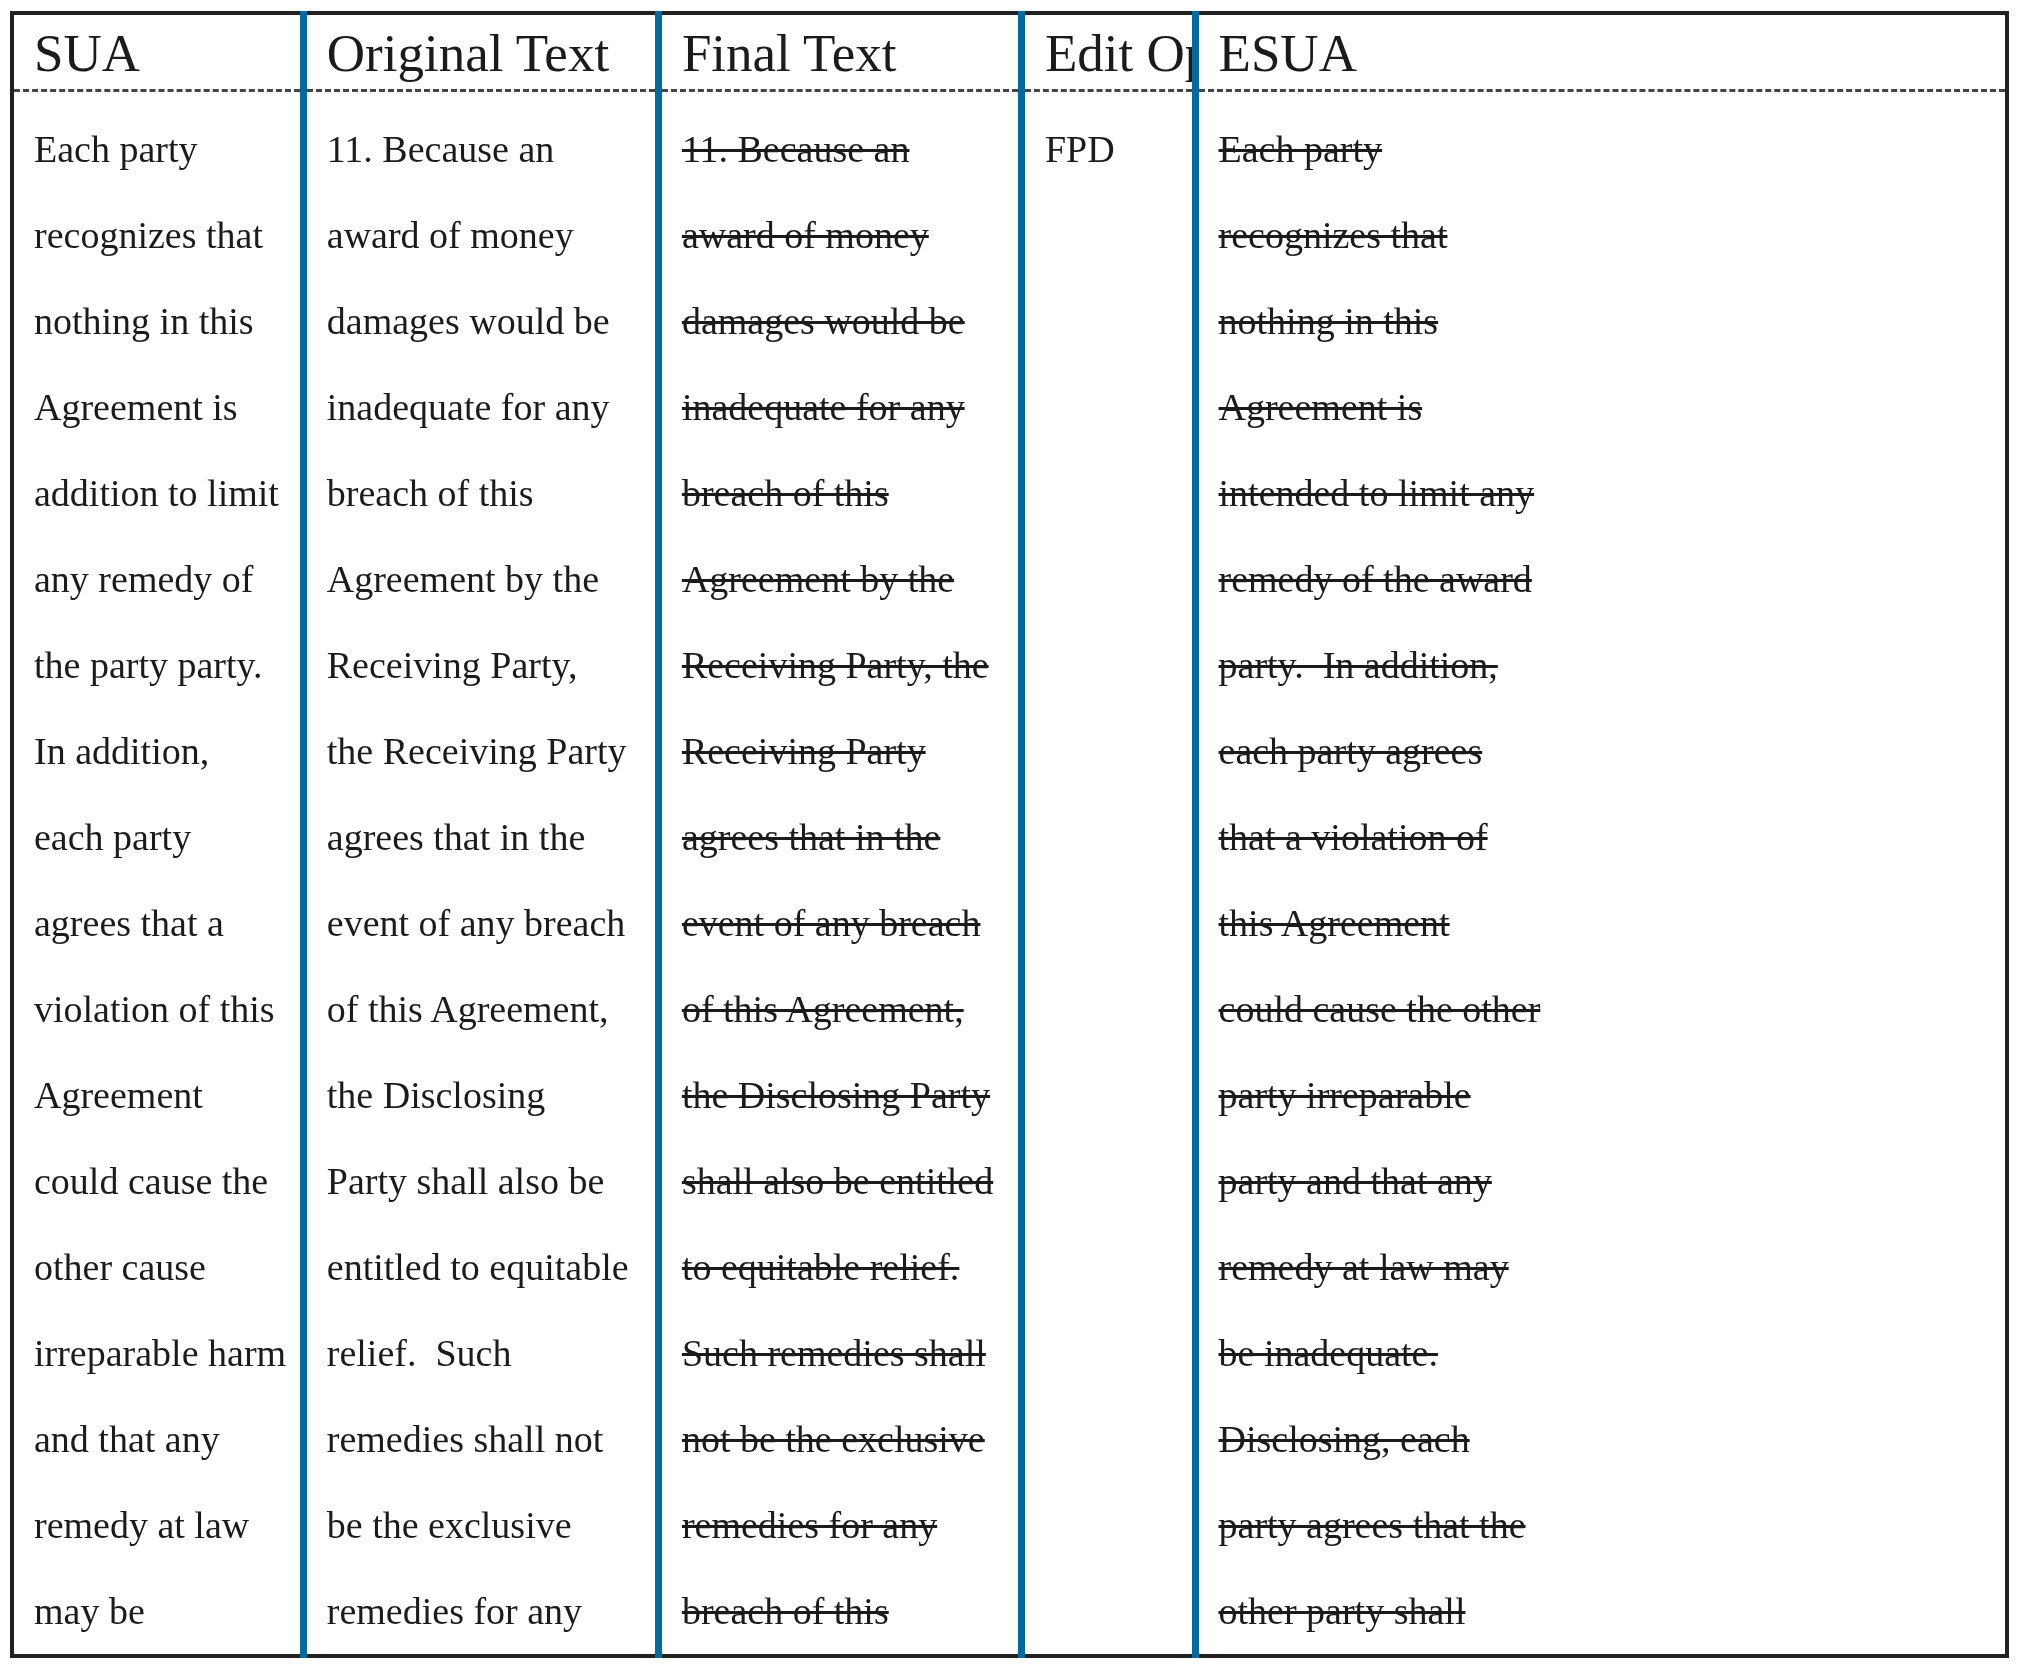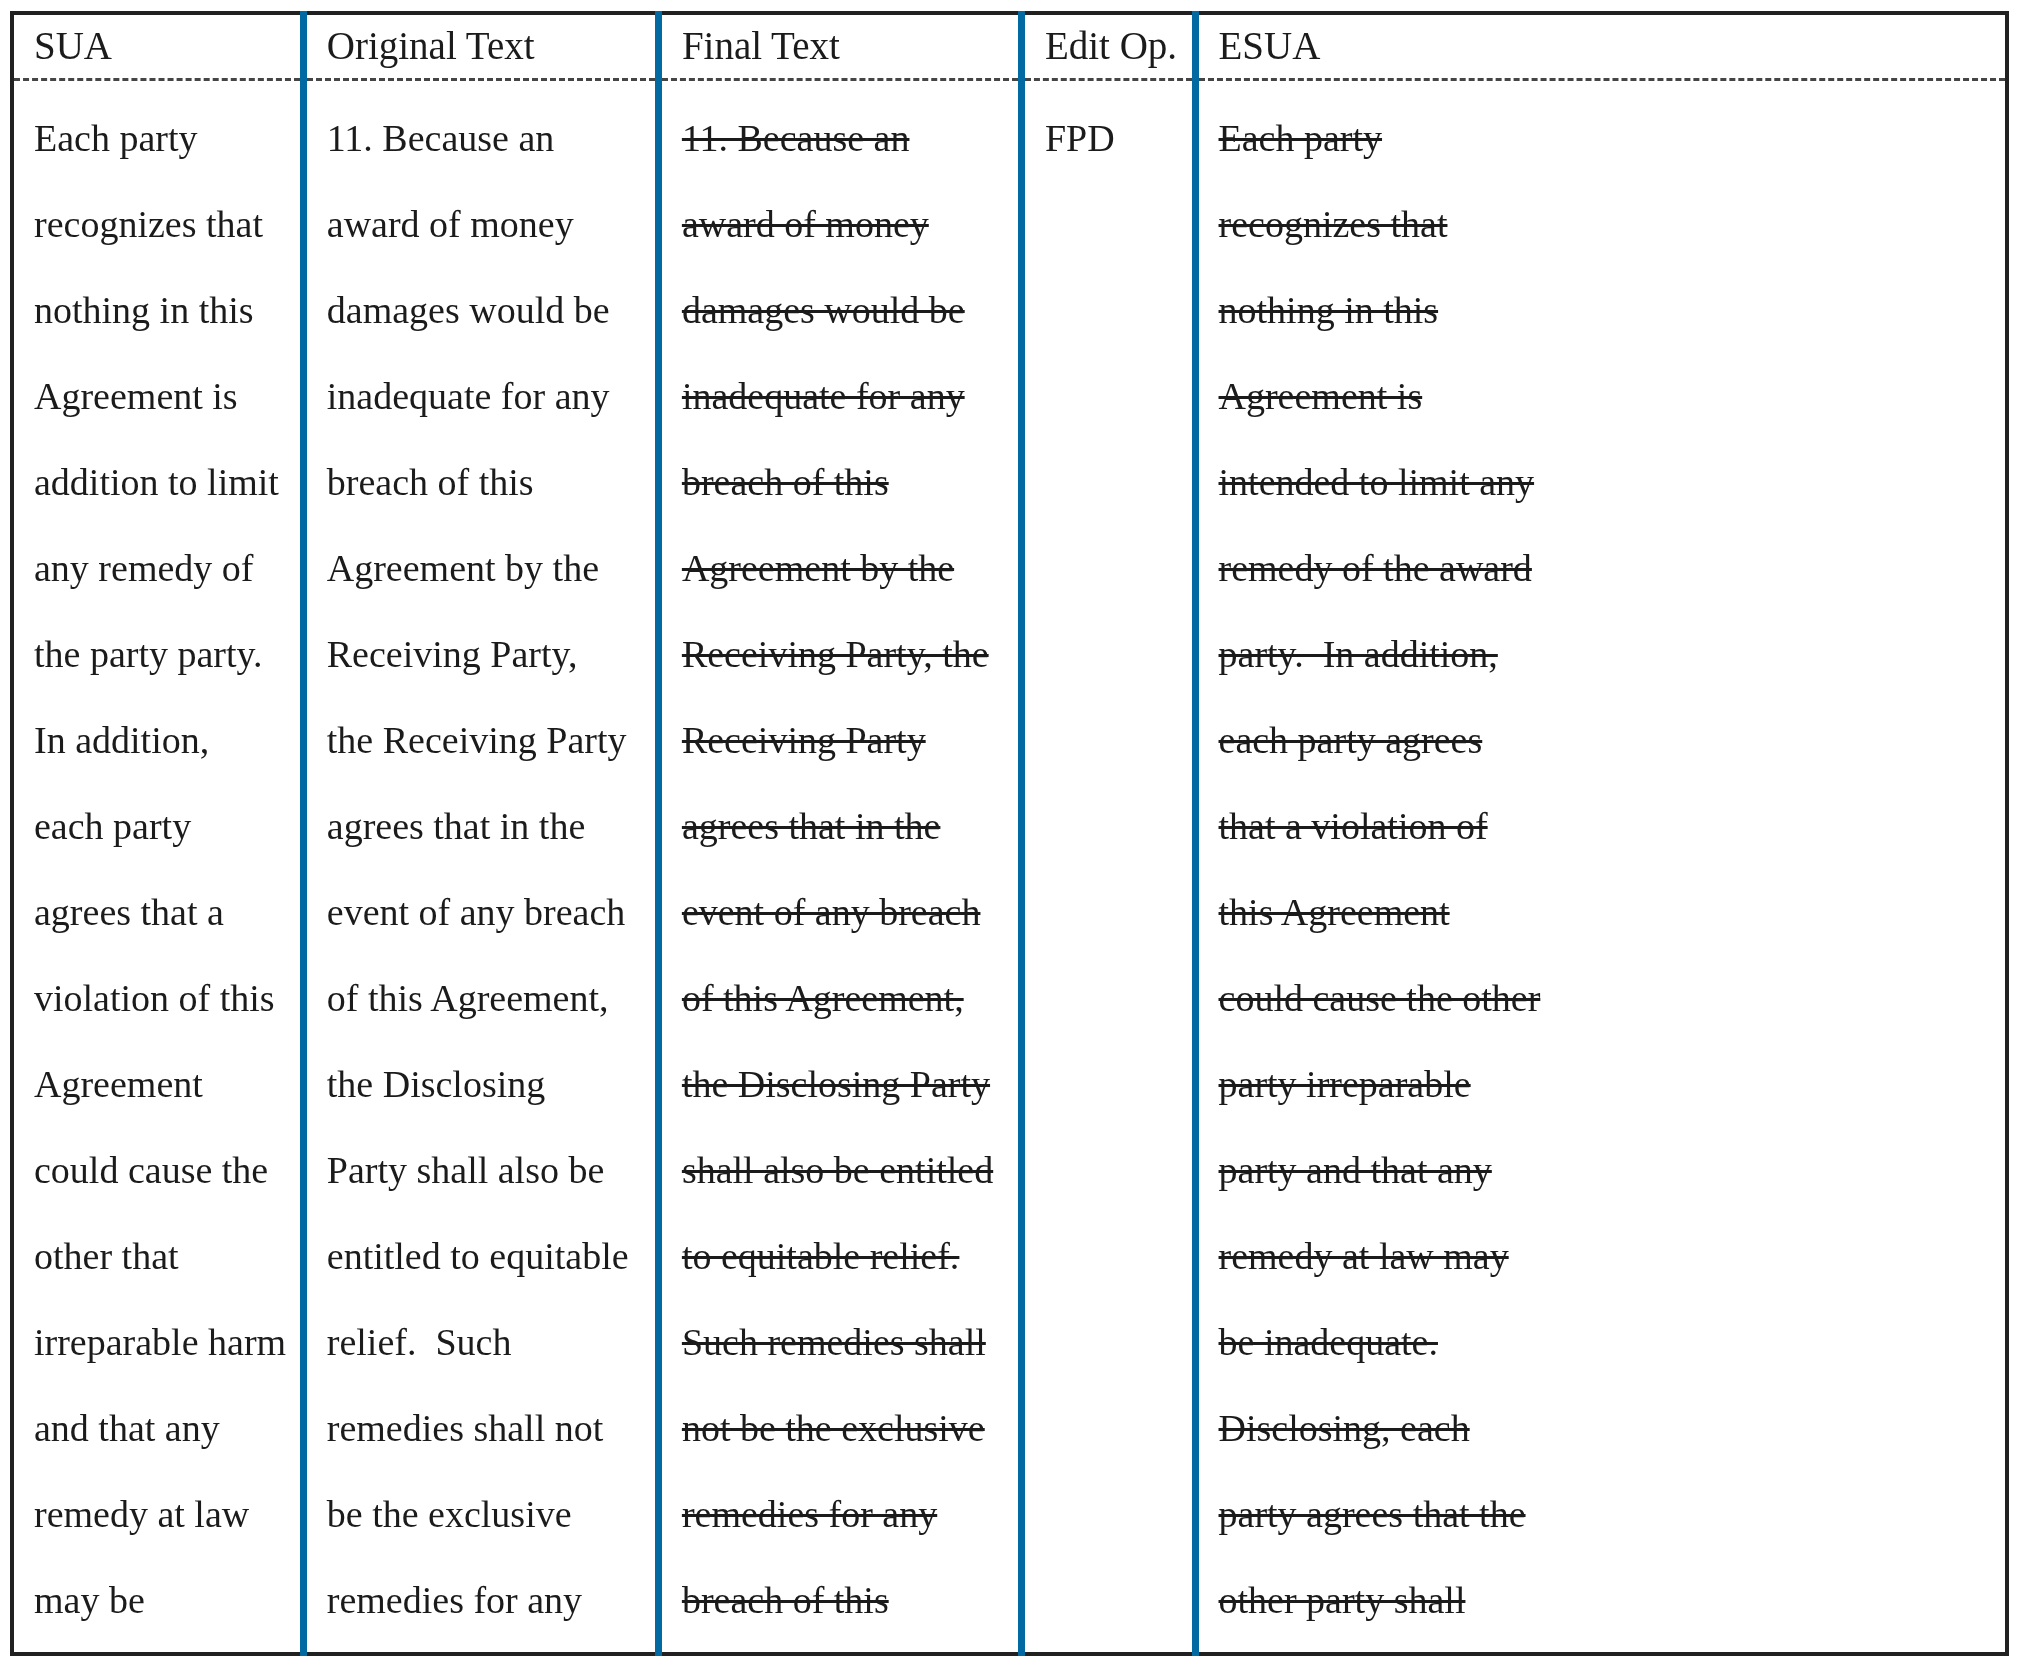--- a/index.html
+++ b/index.html
@@ -25,21 +25,21 @@
   }
   th, td {
     vertical-align: top;
     text-align: left;
   }
   th + th, td + td {
     border-left: 7px solid #0369a1;
   }
   thead th {
     font-weight: normal;
-    font-size: 39px;
+    font-size: 53px;
     height: 66px;
     padding: 8px 6px 6px 20px;
     border-bottom: 3px dashed #454545;
     white-space: nowrap;
     overflow: hidden;
   }
   tbody td {
     padding: 14px 6px 0 20px;
     overflow: hidden;
   }
@@ -85,21 +85,21 @@
               <div class="line">Agreement is</div>
               <div class="line">addition to limit</div>
               <div class="line">any remedy of</div>
               <div class="line">the party party.</div>
               <div class="line">In addition,</div>
               <div class="line">each party</div>
               <div class="line">agrees that a</div>
               <div class="line">violation of this</div>
               <div class="line">Agreement</div>
               <div class="line">could cause the</div>
-              <div class="line">other that</div>
+              <div class="line">other cause</div>
               <div class="line">irreparable harm</div>
               <div class="line">and that any</div>
               <div class="line">remedy at law</div>
               <div class="line">may be</div>
             </div>
         </td>
         <td>
           <div class="cell-text">
               <div class="line">11. Because an</div>
               <div class="line">award of money</div>

